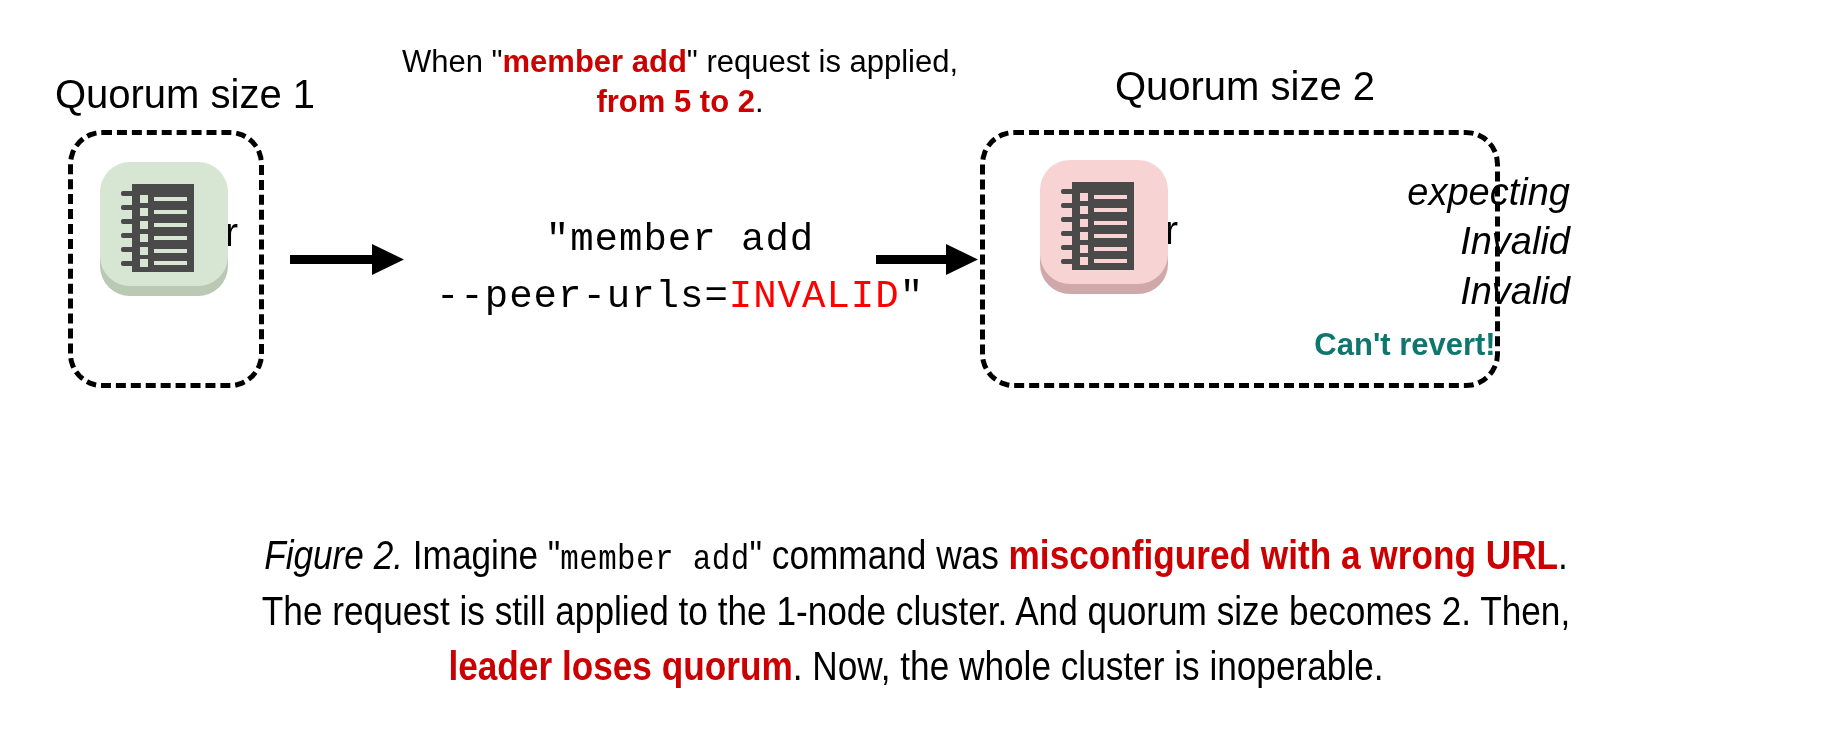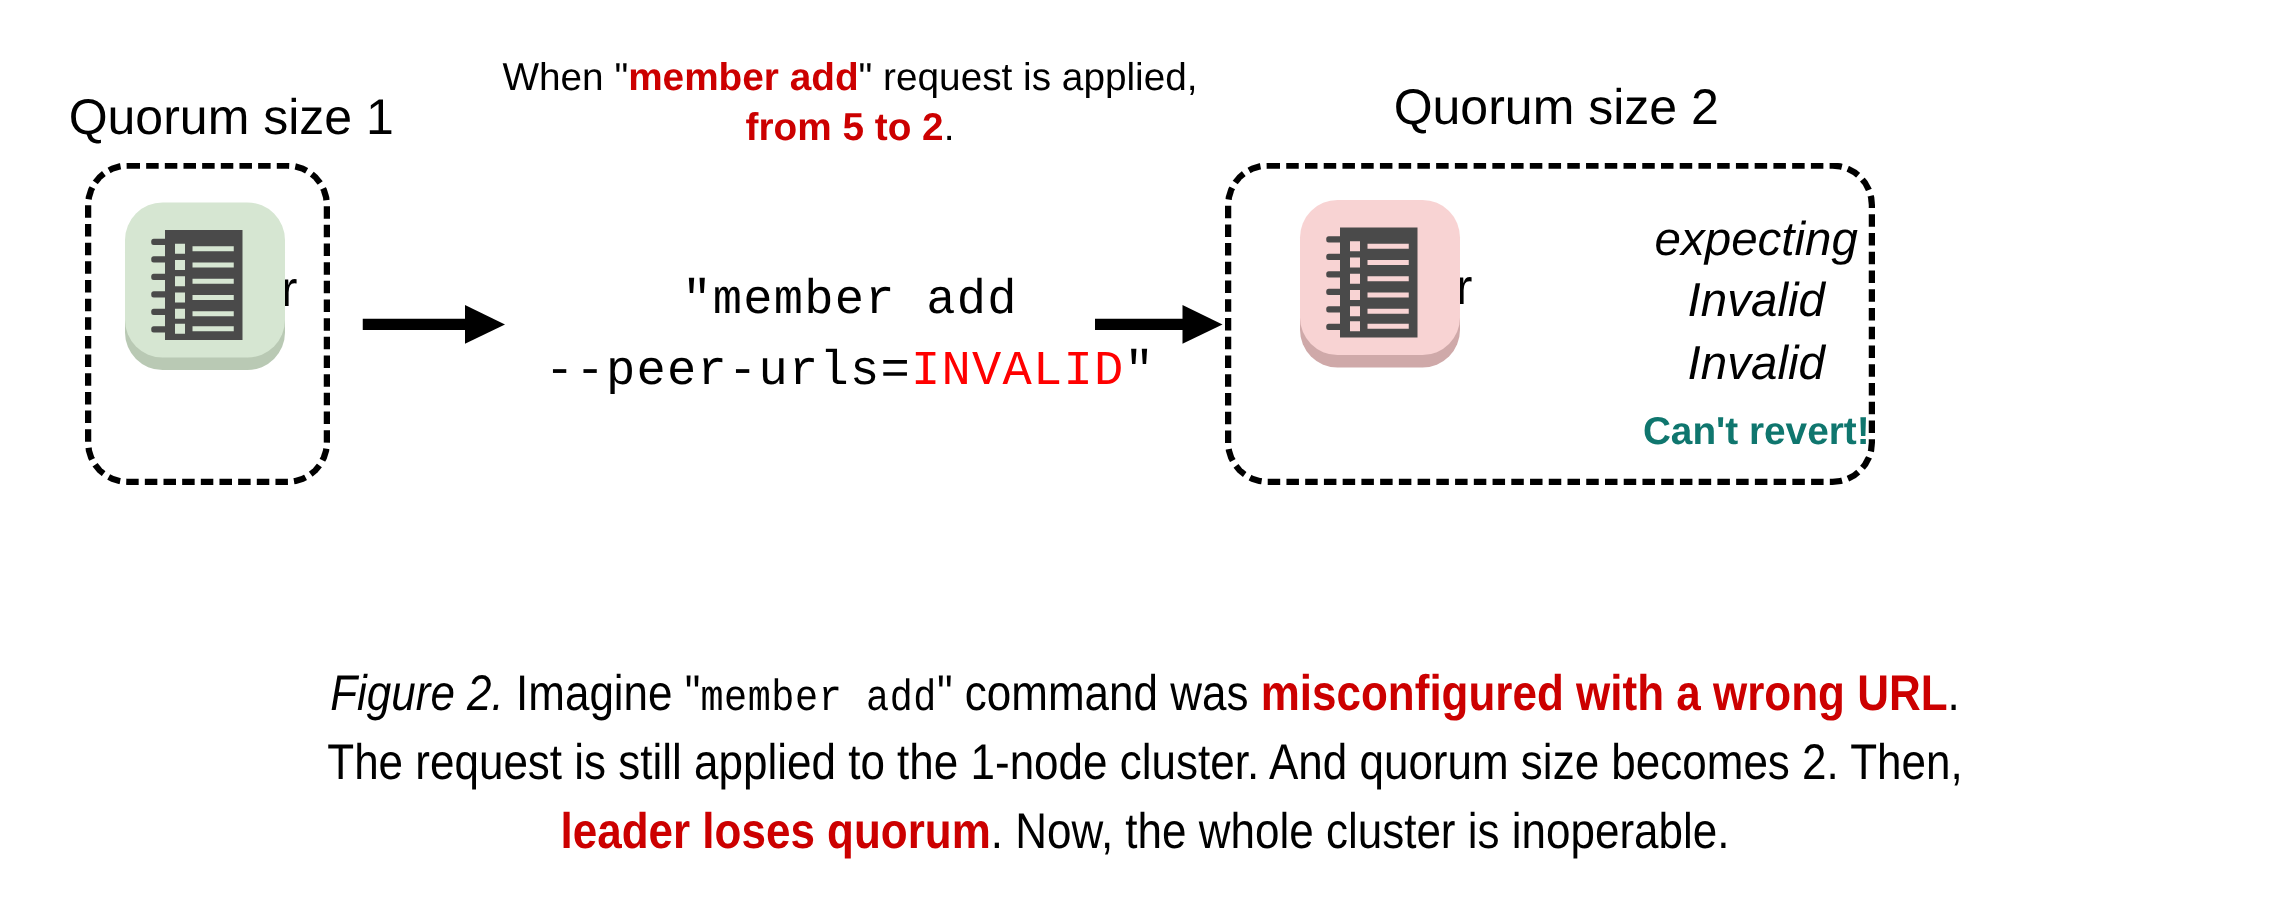--- a/index.html
+++ b/index.html
@@ -248,21 +248,21 @@
         <rect x="58" y="63" width="33" height="4"></rect>
         <rect x="58" y="76" width="33" height="4"></rect>
         <rect x="58" y="89" width="33" height="4"></rect>
         <rect x="58" y="101" width="33" height="4"></rect>
       </g>
     </svg>
   </div>
   <div class="node-label">Leader</div>
 </div>
 
-<div class="abs expect-text" style="left:1240px; top:168px; width:330px;">
+<div class="abs expect-text" style="left:1240px; top:168px; width:330px;text-align:right;">
   <div>expecting</div>
   <div>Invalid</div>
   <div>Invalid</div>
 </div>
 
 <div class="abs cant-revert" style="left:1240px; top:327px; width:330px;">Can't revert!</div>
 
 <div class="abs caption" style="left:0; top:528px;">
   <div><span class="fig-label">Figure 2.</span><span> Imagine "</span><span class="mono">member add</span><span>" command was </span><span class="cap-red">misconfigured with a wrong URL</span><span>.</span></div>
   <div>The request is still applied to the 1-node cluster. And quorum size becomes 2. Then,</div>

